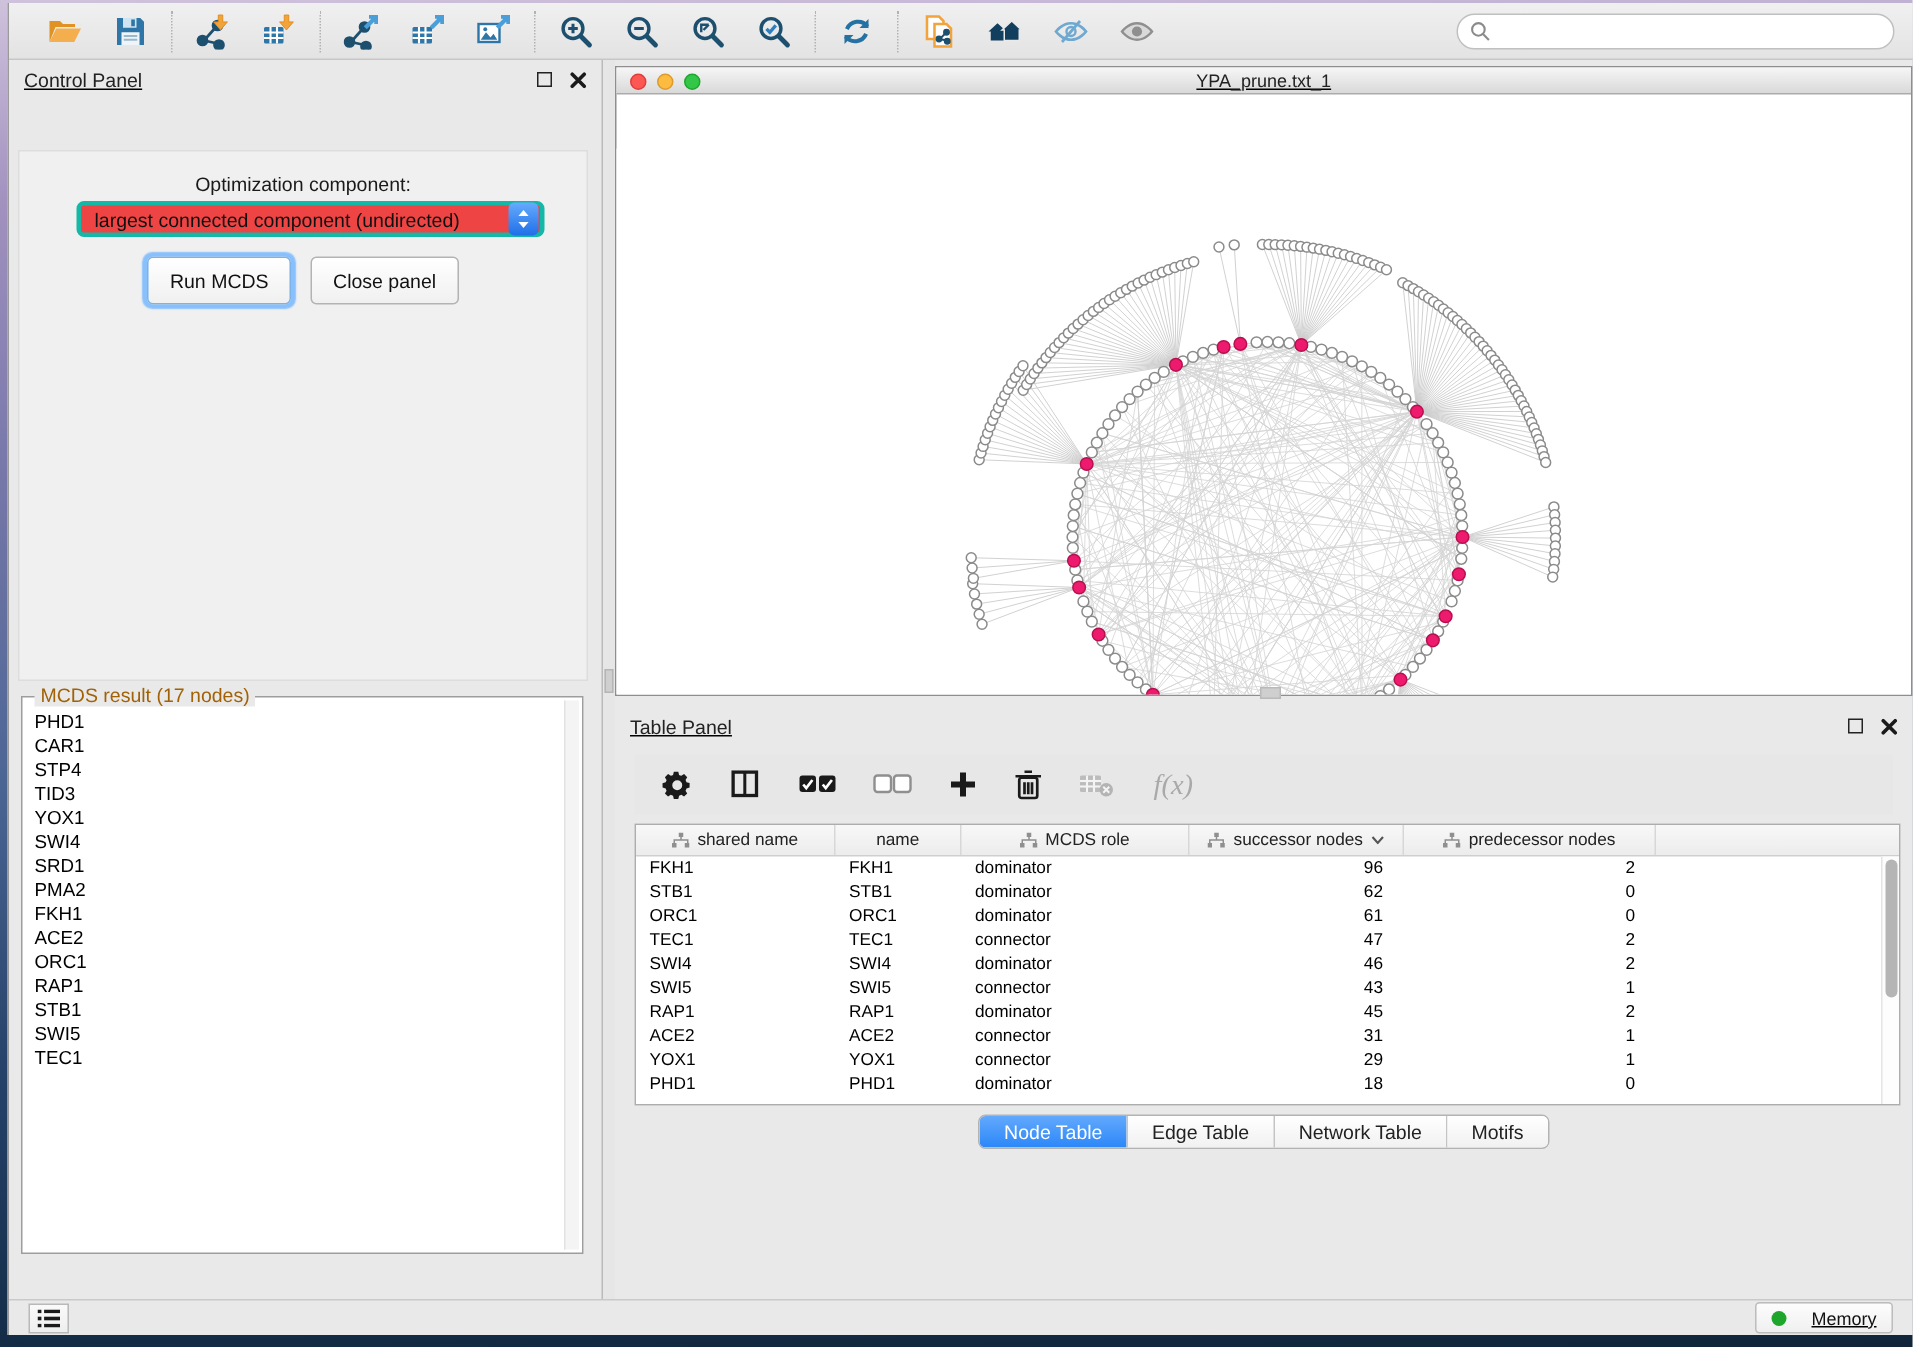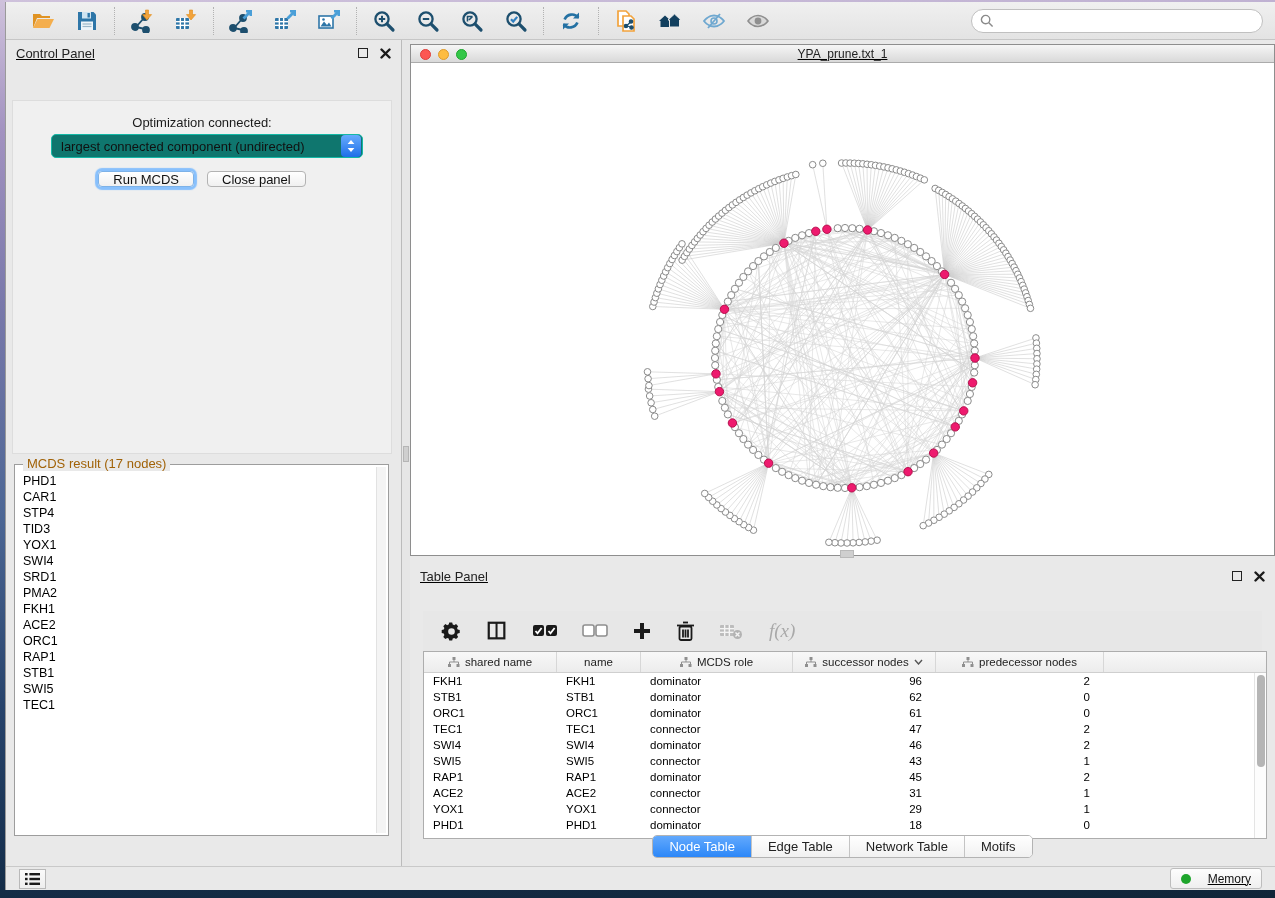--- a/index.html
+++ b/index.html
@@ -27,56 +27,56 @@
   .panel-titlebar .sp { flex:1; }
   .float-btn { width:10px; height:10px; border:1.5px solid #222; margin-right:12px; cursor:pointer; }
   .close-btn { cursor:pointer; display:inline-flex; }
   .seg-bar { display:flex; justify-content:center; }
   .seg { display:flex; height:23px; border:1px solid #b3b3b3; border-radius:5px; overflow:hidden; background:#fff; }
   .seg-item { padding:0 16px; display:flex; align-items:center; font-size:13px; color:#222; background:linear-gradient(#ffffff,#f1f1f1); border-right:1px solid #c4c4c4; cursor:pointer; white-space:nowrap; }
   .seg-item:last-child { border-right:none; }
   .seg-item.sel { background:linear-gradient(#62a9fd,#2c87f8); color:#fff; }
   .cp-inner { position:absolute; left:6px; right:9px; top:60px; height:354px; background:#f0f0f0; border:1px solid #ddd; }
   .crit-label { text-align:center; font-size:13px; color:#1a1a1a; margin-top:14px; }
-  .mac-select { position:absolute; left:38px; top:33px; width:312px; height:24px; background:#0f766e; border:1px solid #14b8a6; border-radius:5px; display:flex; align-items:center; cursor:pointer; }
+  .mac-select { position:absolute; left:38px; top:33px; width:312px; height:24px; background:#ef4444; border:3px solid #14b8a6; border-radius:5px; display:flex; align-items:center; cursor:pointer; }
   .mac-select .val { flex:1; font-size:13px; padding-left:9px; color:#111; white-space:nowrap; overflow:hidden; }
   .mac-select .stepper { width:20px; height:22px; border-radius:4px; background:linear-gradient(#66abfd,#1f6fe8); margin-right:1px; display:flex; align-items:center; justify-content:center; }
   .btn-row { position:absolute; top:70px; left:0; right:0; display:flex; justify-content:center; gap:13px; }
-  .mac-btn { height:16px; padding:0 14px; background:linear-gradient(#ffffff,#f0f0f0); border:1px solid #b3b3b3; border-radius:4px; font-size:13px; color:#111; cursor:pointer; font-family:"Liberation Sans",sans-serif; }
+  .mac-btn { height:32px; padding:0 14px; background:linear-gradient(#ffffff,#f0f0f0); border:1px solid #b3b3b3; border-radius:4px; font-size:13px; color:#111; cursor:pointer; font-family:"Liberation Sans",sans-serif; }
   .mac-btn.focus { box-shadow:0 0 1px 3px rgba(110,180,255,.8); border-color:#7db2e8; }
   .result-box { position:absolute; left:8px; width:375px; top:424px; height:372px; border:1px solid #9d9d9d; background:#fff; }
   .result-legend { position:absolute; top:-9px; left:8px; background:#e9e9e9; padding:0 4px; font-size:13px; color:#a16207; }
   .mcds-list { position:absolute; inset:8px 13px 2px 2px; overflow:hidden; }
   .mcds-item { font-size:12.5px; height:16px; line-height:16px; color:#000; padding-left:6px; }
   .list-track { position:absolute; top:2px; bottom:2px; right:2px; width:10px; background:#f4f4f4; border-left:1px solid #e2e2e2; }
 
   
   .vsplit { width:9px; background:#e6e6e6; position:relative; flex:0 0 auto; cursor:col-resize; border-left:1px solid #bbb; }
   .vsplit .handle { position:absolute; top:406px; left:1px; width:6px; height:16px; background:#cfcfcf; border:1px solid #b5b5b5; }
   .hsplit { height:7px; background:#e9e9e9; position:relative; cursor:row-resize; flex:0 0 auto; }
   .hsplit .handle { position:absolute; left:430px; top:-6px; width:14px; height:8px; background:#cfcfcf; border:1px solid #b9b9b9; }
 
   
   .right-col { flex:1; display:flex; flex-direction:column; min-width:0; }
-  .net-window { margin:4px 0 0 0; height:512px; border:1px solid #8e8e8e; display:flex; flex-direction:column; flex:0 0 auto; background:#fff;gap:36px; }
+  .net-window { margin:4px 0 0 0; height:420px; border:1px solid #8e8e8e; display:flex; flex-direction:column; flex:0 0 auto; background:#fff;gap:36px; }
   .net-titlebar { height:18px; background:linear-gradient(#f6f6f6,#d9d9d9); border-bottom:1px solid #ababab; position:relative; display:flex; align-items:center; justify-content:center; flex:0 0 auto; }
   .traffic { position:absolute; left:9px; top:3.5px; display:flex; gap:7px; }
   .light { width:11px; height:11px; border-radius:50%; cursor:pointer; }
   .light.red { background:#fc5753; border:1px solid #df3e3a; }
   .light.yellow { background:#fdbc40; border:1px solid #de9b2d; }
   .light.green { background:#33c748; border:1px solid #1fa62f; }
   .net-title { font-size:12px; color:#222; }
   .net-view { flex:1; background:#fff; position:relative; overflow:hidden; }
 
   
   .table-panel { flex:1; background:#e9e9e9; position:relative; min-height:0; }
-  .tp-toolbar { position:absolute; left:13px; right:13px; top:48px; height:40px; background:#e7e7e7; display:flex; align-items:center; gap:24px; padding-left:18px; }
+  .tp-toolbar { position:absolute; left:13px; right:13px; top:32px; height:40px; background:#e7e7e7; display:flex; align-items:center; gap:24px; padding-left:18px; }
   .tp-icon { display:inline-flex; align-items:center; justify-content:center; height:26px; cursor:pointer; }
   .tp-icon.disabled { cursor:default; }
-  .ntable-wrap { position:absolute; left:13px; width:844px; top:78px; height:188px; background:#fff; border:1px solid #adadad; overflow:hidden;margin-top:10px; }
+  .ntable-wrap { position:absolute; left:13px; width:844px; top:78px; height:188px; background:#fff; border:1px solid #adadad; overflow:hidden; }
   .nheader { display:flex; height:21px; background:linear-gradient(#f8f8f8,#ececec); border-bottom:1px solid #cfcfcf; }
   .hcell { display:flex; align-items:center; justify-content:center; gap:5px; font-size:11.5px; color:#222; border-right:1px solid #d7d7d7; overflow:hidden; cursor:pointer; }
   .nrow { display:flex; height:16px; }
   .ncell { font-size:11.5px; color:#000; line-height:16px; white-space:nowrap; overflow:hidden; }
   .ncell.l { padding-left:9px; text-align:left; }
   .ncell.r { padding-right:14px; text-align:right; }
   .vtrack { position:absolute; top:21px; bottom:0; right:0; width:12px; background:#fdfdfd; border-left:1px solid #e4e4e4; }
   .vthumb { position:absolute; top:2px; left:1.5px; width:8px; height:92px; background:#b5b5b5; border-radius:4px; }
   .tp-tabs { position:absolute; left:0; right:0; top:272px; display:flex; justify-content:center; }
 
@@ -273,21 +273,21 @@
         <span class="sp"></span>
         <span class="float-btn"></span>
         <span class="close-btn">
           <svg width="11" height="11" viewBox="0 0 11 11">
               <path d="M1.5 1.5L9.5 9.5M9.5 1.5L1.5 9.5" stroke="#1a1a1a" stroke-width="2.4" stroke-linecap="round"></path>
             </svg>
         </span>
       </div>
 
       <div class="cp-inner">
-        <div class="crit-label">Optimization connected:</div>
+        <div class="crit-label">Optimization component:</div>
         <div class="mac-select">
           <span class="val">largest connected component (undirected)</span>
           <span class="stepper">
             <svg width="10" height="14" viewBox="0 0 10 14">
                 <path d="M5 1L8.4 5H1.6z" fill="#fff"></path>
                 <path d="M5 13L1.6 9h6.8z" fill="#fff"></path>
               </svg>
           </span>
         </div>
         <div class="btn-row">

